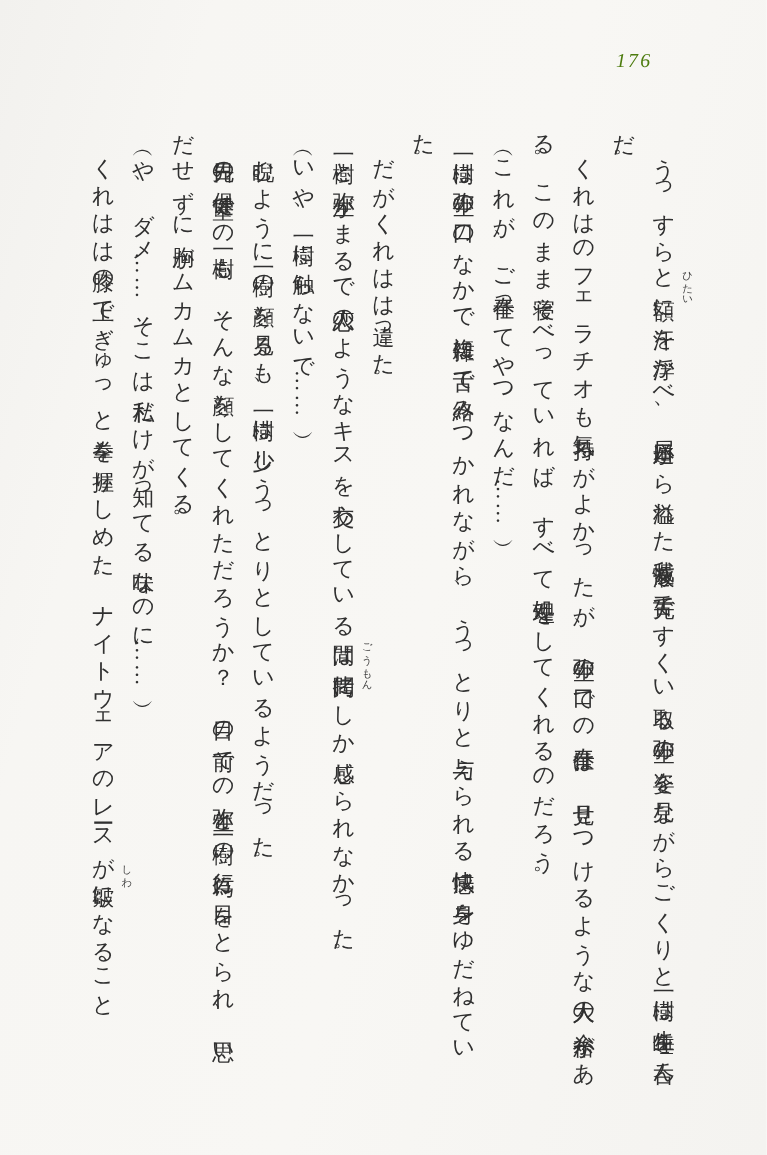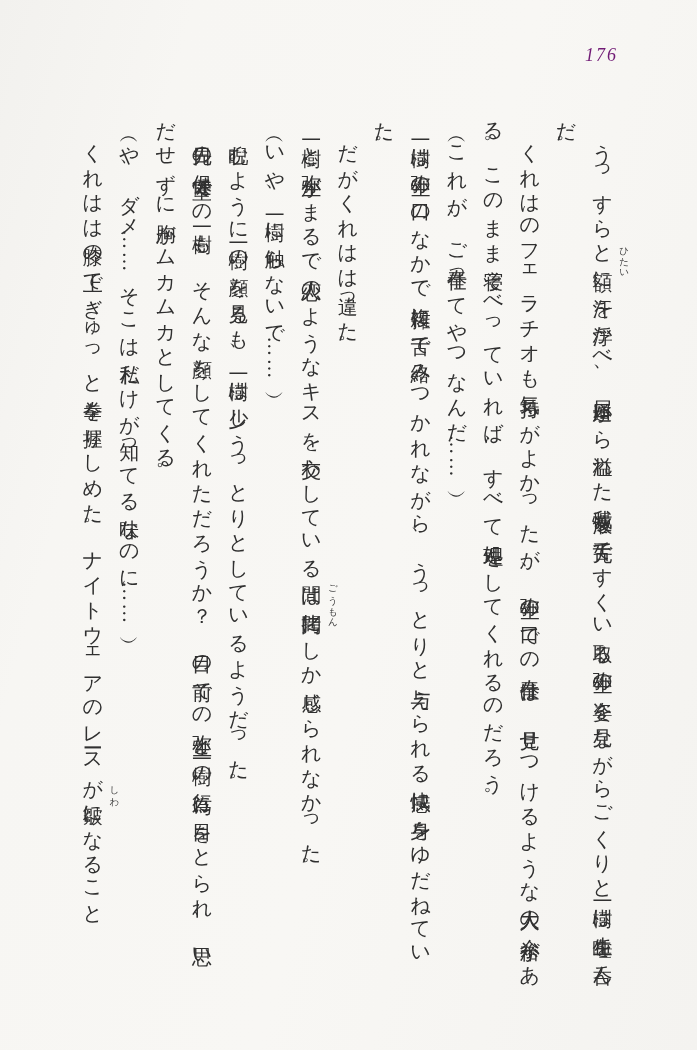--- a/index.html
+++ b/index.html
@@ -18,22 +18,21 @@
     position: absolute;
     inset: 0;
   }
   .page-number {
     position: absolute;
     top: 45px;
     left: 560px;
     font-size: 18px;
     font-style: italic;
     letter-spacing: 2px;
-    color: #701a75;
-    margin-left: 25px;
+    color: #4d7c0f;
   }
   .text-area {
     position: absolute;
     top: 108px;
     right: 76px;
     height: 872px;
     writing-mode: vertical-rl;
     -webkit-writing-mode: vertical-rl;
     font-size: 20px;
     line-height: 36.4px;

